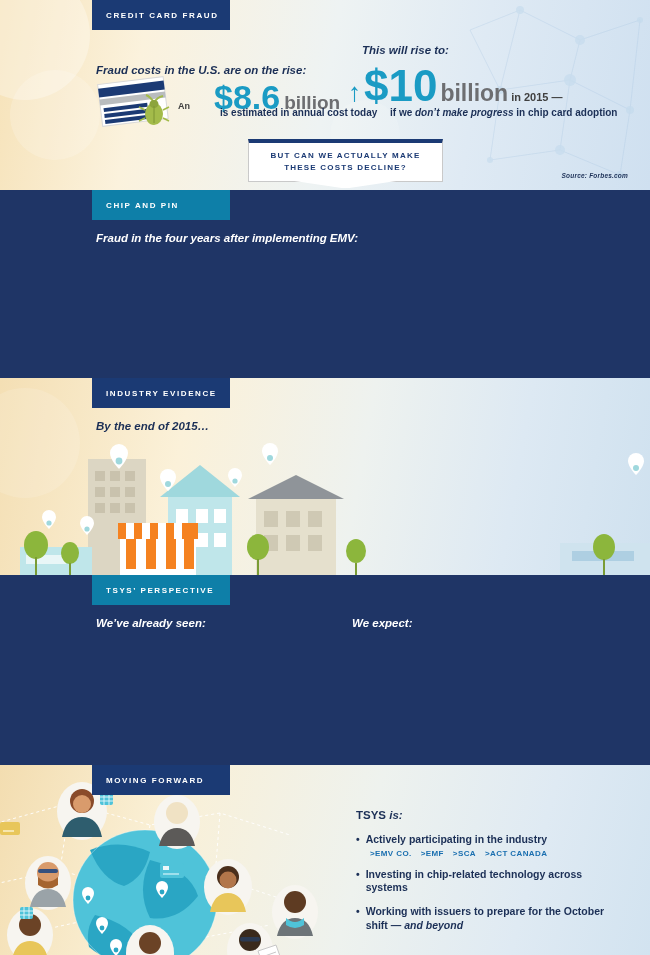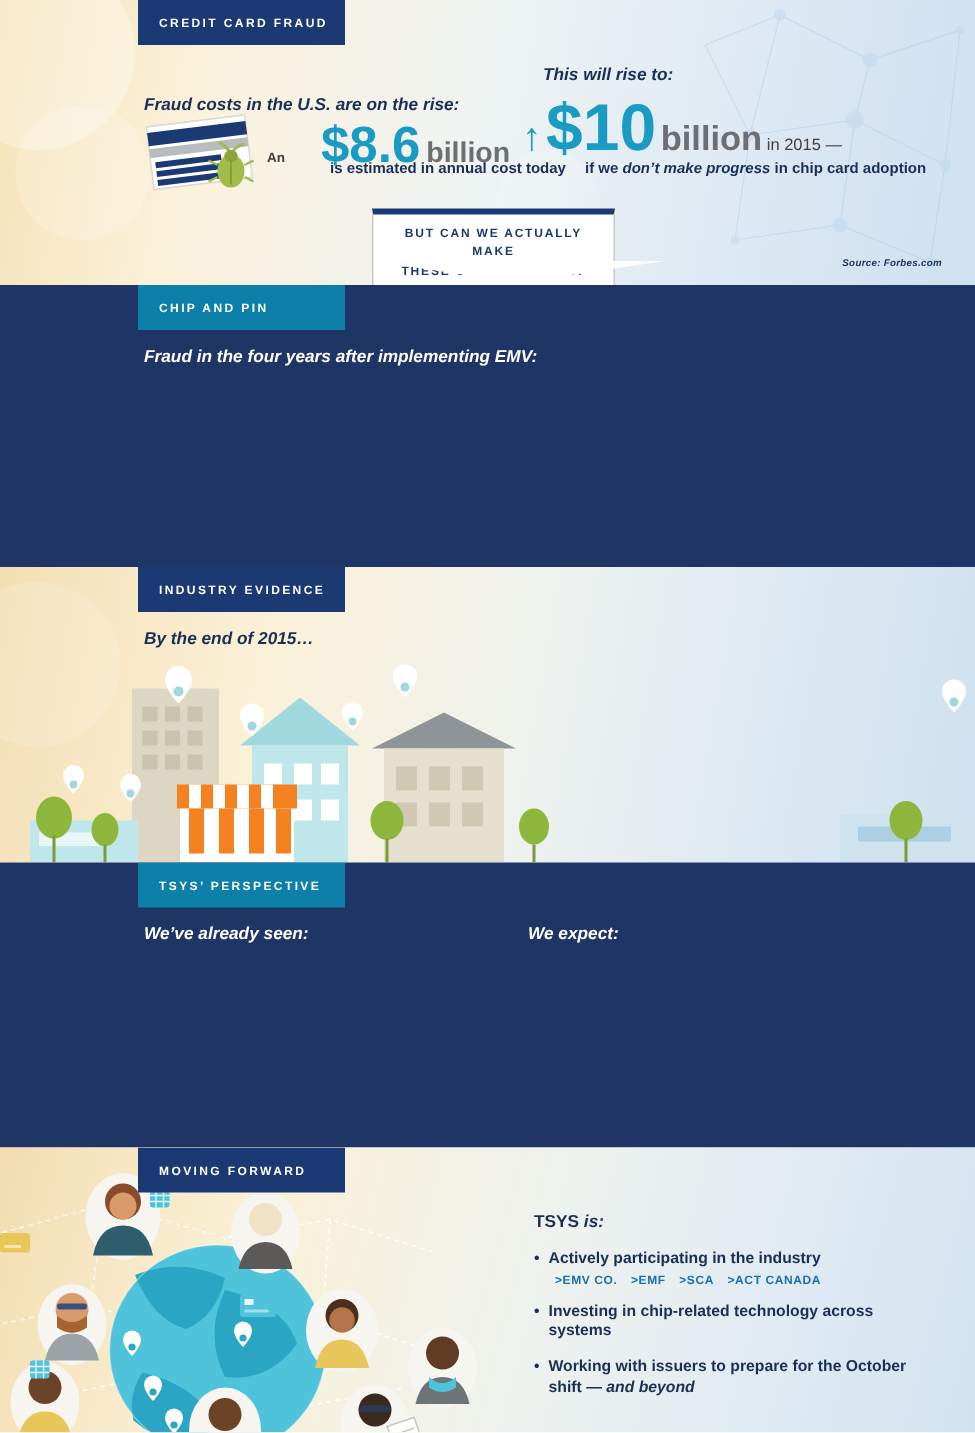--- a/index.html
+++ b/index.html
@@ -38,21 +38,21 @@
   .source { font-style: italic; font-weight: bold; font-size: 6.5px; color: #1b2f56; letter-spacing: .2px; }
 
   .bignum { font-size: 34px; font-weight: bold; color: #1a9bc4; line-height: 1; margin-left: 20px; }
   .bigword { font-size: 19px; font-weight: bold; color: #6d6e71; }
   .smallword { font-size: 9px; font-weight: bold; color: #404040; }
   .sub { font-size: 10px; font-weight: bold; color: #1b2f56; margin-left: 42px; }
 
   
   .cc-card { position: absolute; }
   .callout {
-    position: absolute; left: 248px; top: 139px; width: 162px;
+    position: absolute; left: 248px; top: 139px; width: 195px;
     background: #ffffff; border: 1px solid #c9c9c9; border-top: 4px solid #1b3a74;
     text-align: center; padding: 7px 18px 6px;
     font-size: 8px; font-weight: bold; letter-spacing: 1.2px; color: #1b3a74; line-height: 1.55;
   }
   .callout-tail {
     position: absolute; left: 248px; top: 174px; width: 195px; height: 14px;
     background: #ffffff;
     clip-path: polygon(0 0, 100% 0, 52% 100%, 48% 100%);
     border-left: 1px solid #c9c9c9; border-right: 1px solid #c9c9c9;
   }
@@ -128,21 +128,21 @@
       <span class="smallword">An</span>
       <span class="bignum">$8.6</span>
       <span class="bigword">billion</span>
     </div>
     <div class="sub" style="position:absolute;left:178px;top:107px;">is estimated in annual cost today</div>
 
     <div style="position:absolute;left:348px;top:64px;display:flex;align-items:baseline;gap:3px;">
       <span style="font-size:26px;color:#1a9bc4;font-weight:bold;line-height:1;">↑</span>
       <span style="font-size:44px;font-weight:bold;color:#1a9bc4;line-height:1;">$10</span>
       <span style="font-size:23px;font-weight:bold;color:#6d6e71;">billion</span>
-      <span style="font-size:11px;font-weight:normal;color:#404040;margin-top:14px;">in 2015 —</span>
+      <span style="font-size:11px;font-weight:bold;color:#404040;margin-top:14px;">in 2015 —</span>
     </div>
     <div class="sub" style="position:absolute;left:348px;top:107px;">
       <span>if we </span><em class="bi" style="font-weight:bold;">don’t make progress</em><span> in chip card adoption</span>
     </div>
 
     <div class="callout">
       <div>BUT CAN WE ACTUALLY MAKE</div>
       <div>THESE COSTS DECLINE?</div>
     </div>
     <div class="callout-tail"></div>

